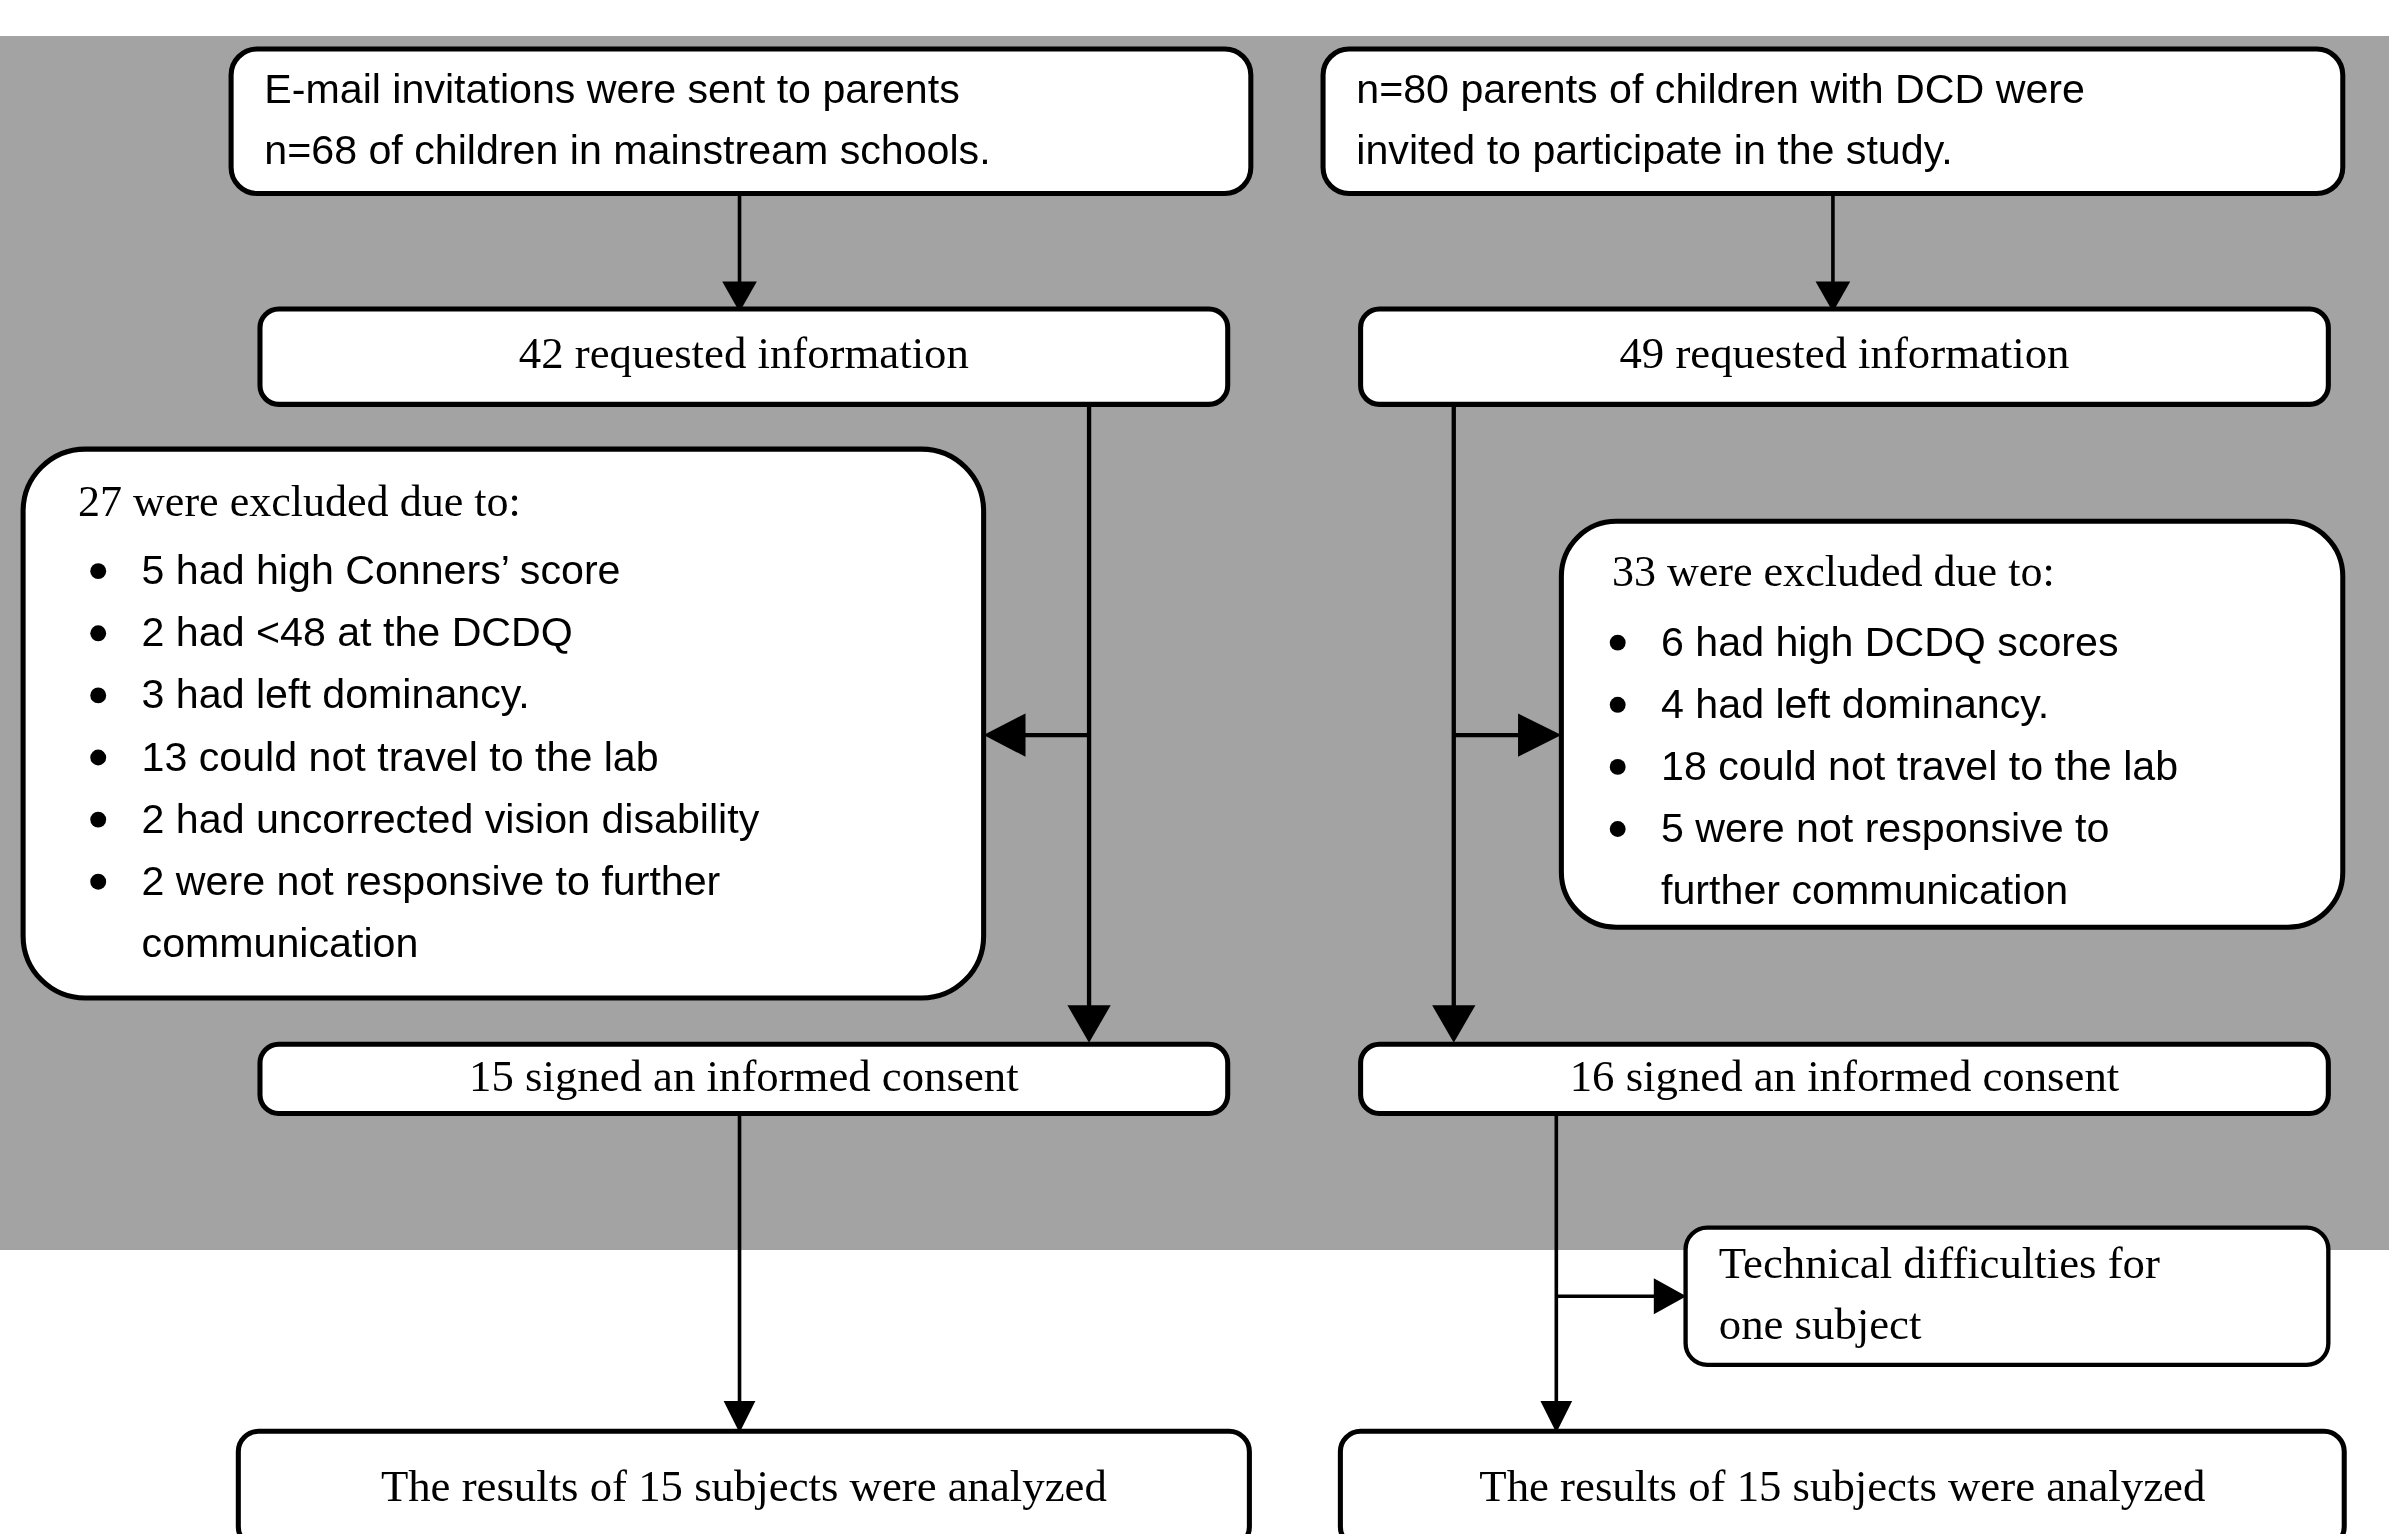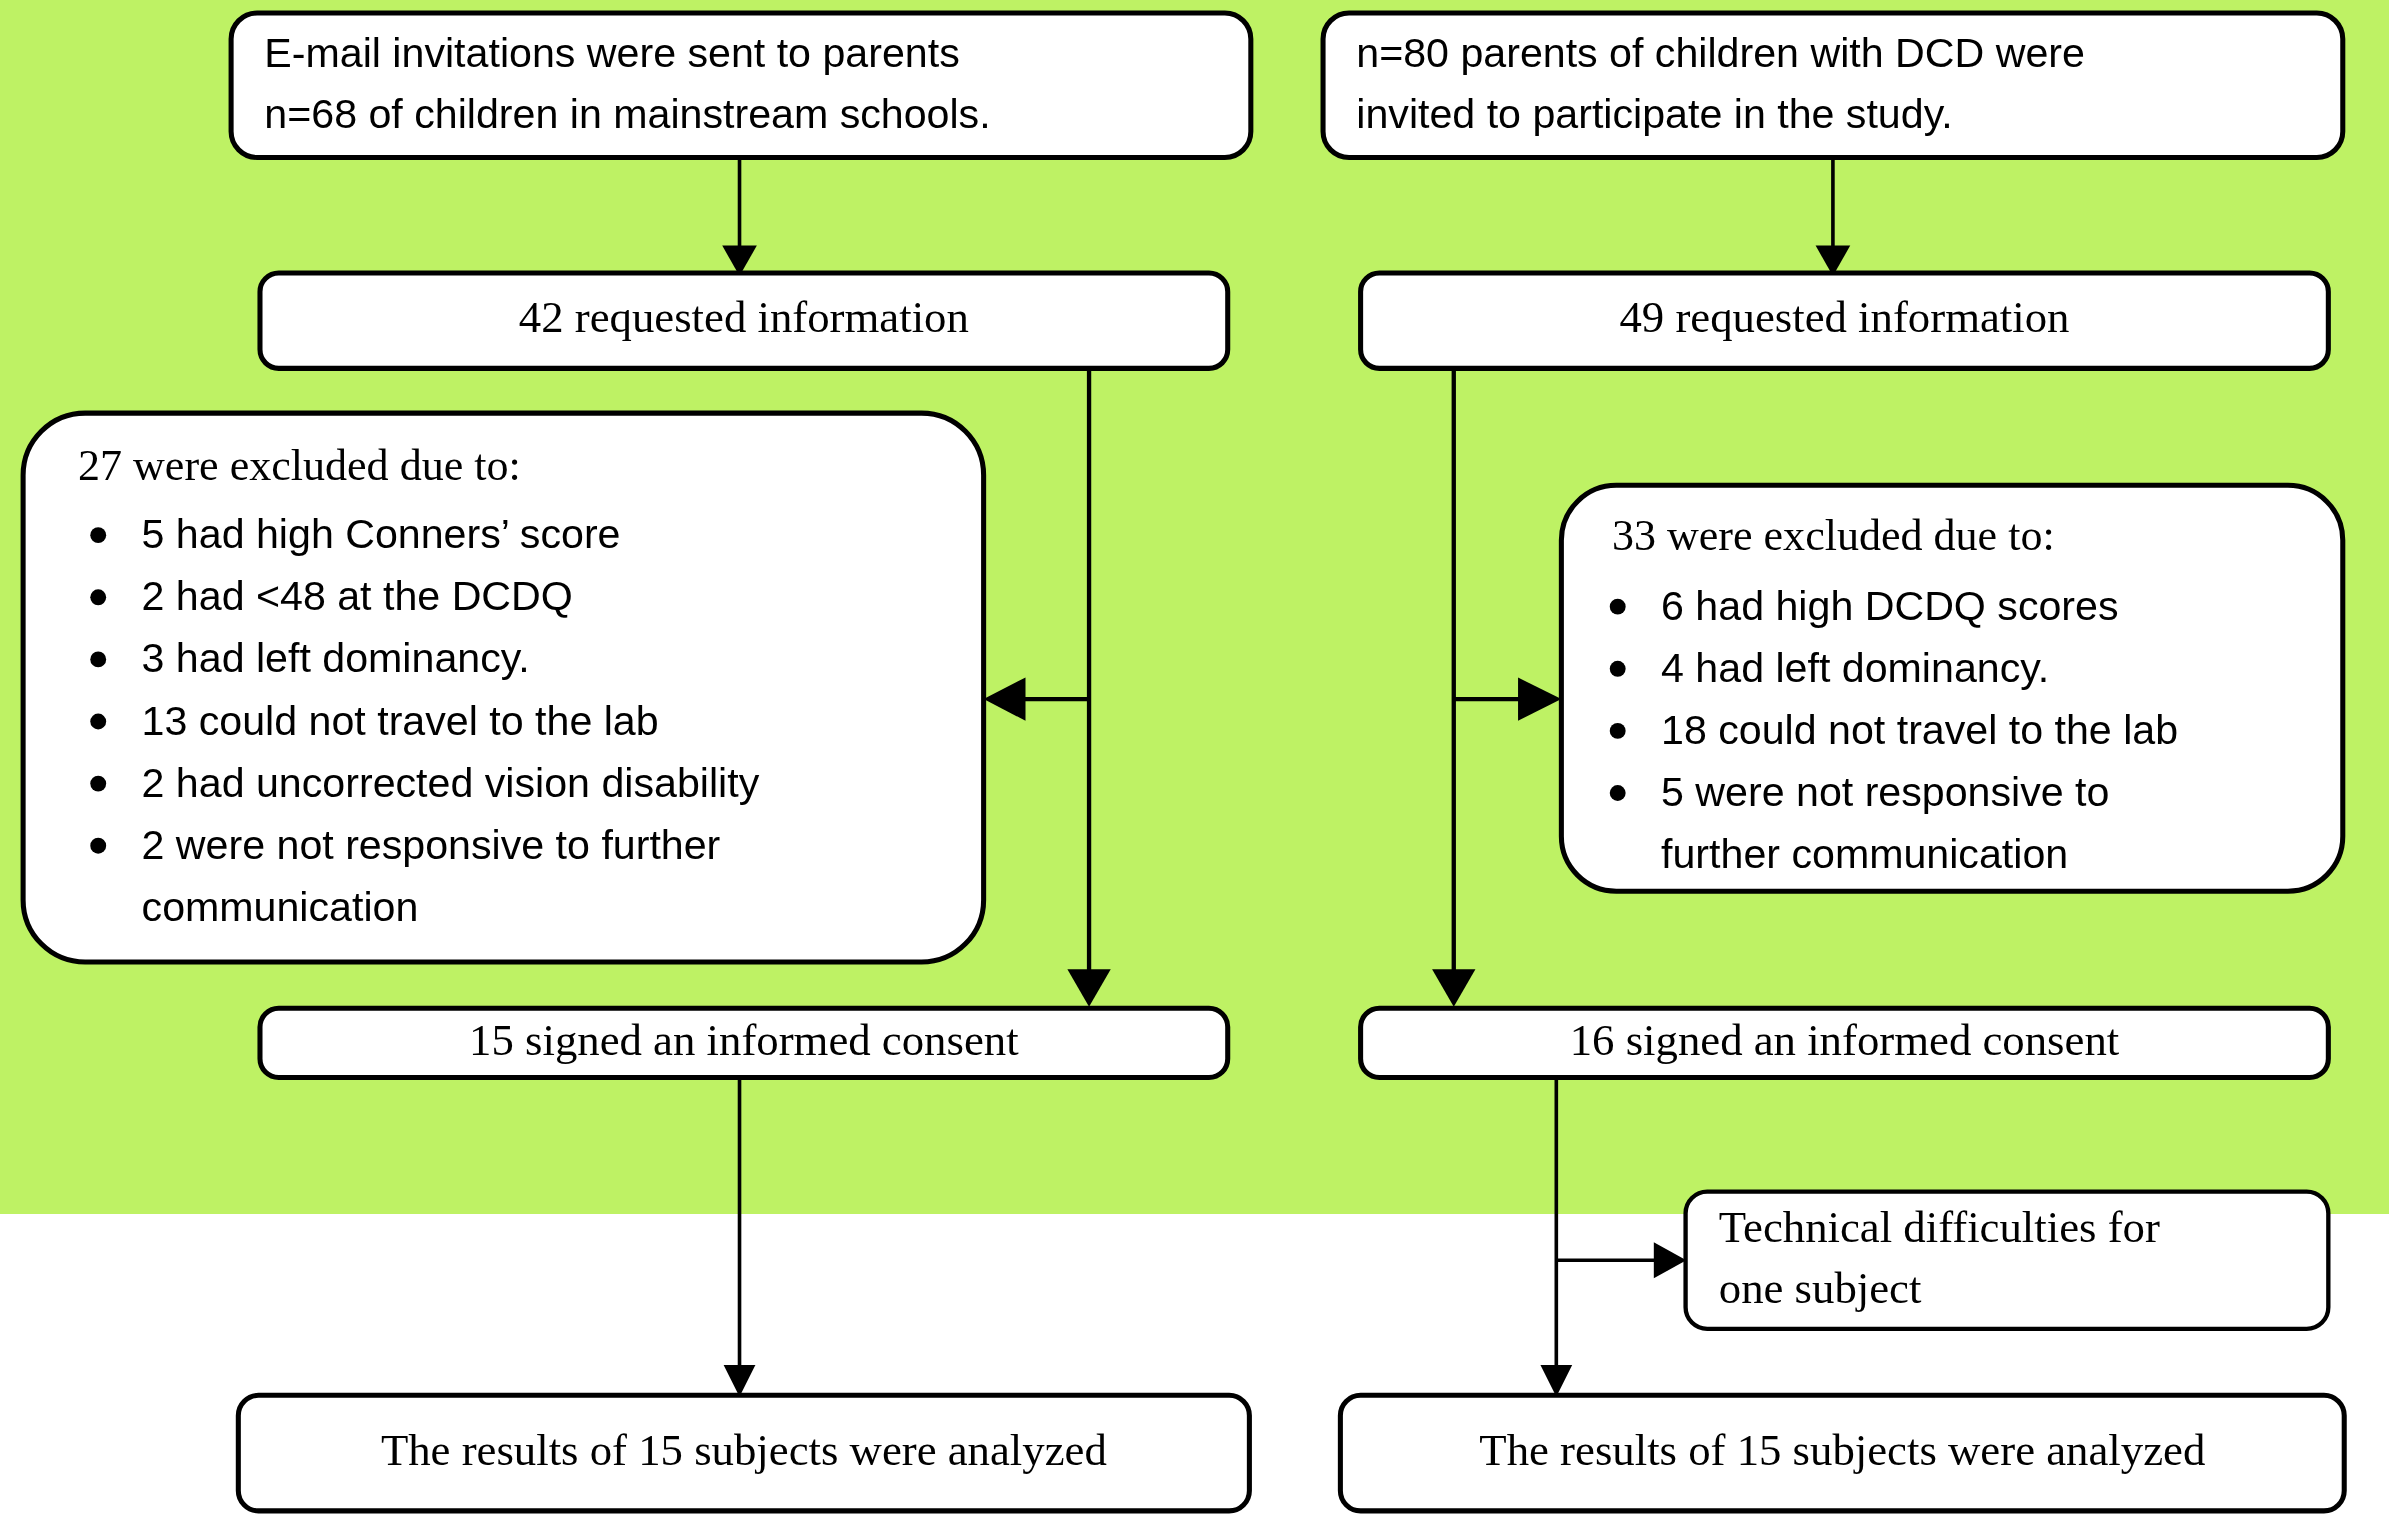--- a/index.html
+++ b/index.html
@@ -10,21 +10,22 @@
   body {
     width: 2389px;
     height: 1534px;
     overflow: hidden;
     font-family: "Liberation Sans", sans-serif;
   }
   #flowchart-root {
     position: relative;
     width: 2389px;
     height: 1214px;
-    background: #bef264;
+    background: #a3a3a3;
+    margin-top: 36px;
   }
   svg.diagram {
     display: block;
     width: 2389px;
     height: 1534px;
   }
   .node-box {
     fill: #ffffff;
     stroke: #000000;
     stroke-width: 7;

